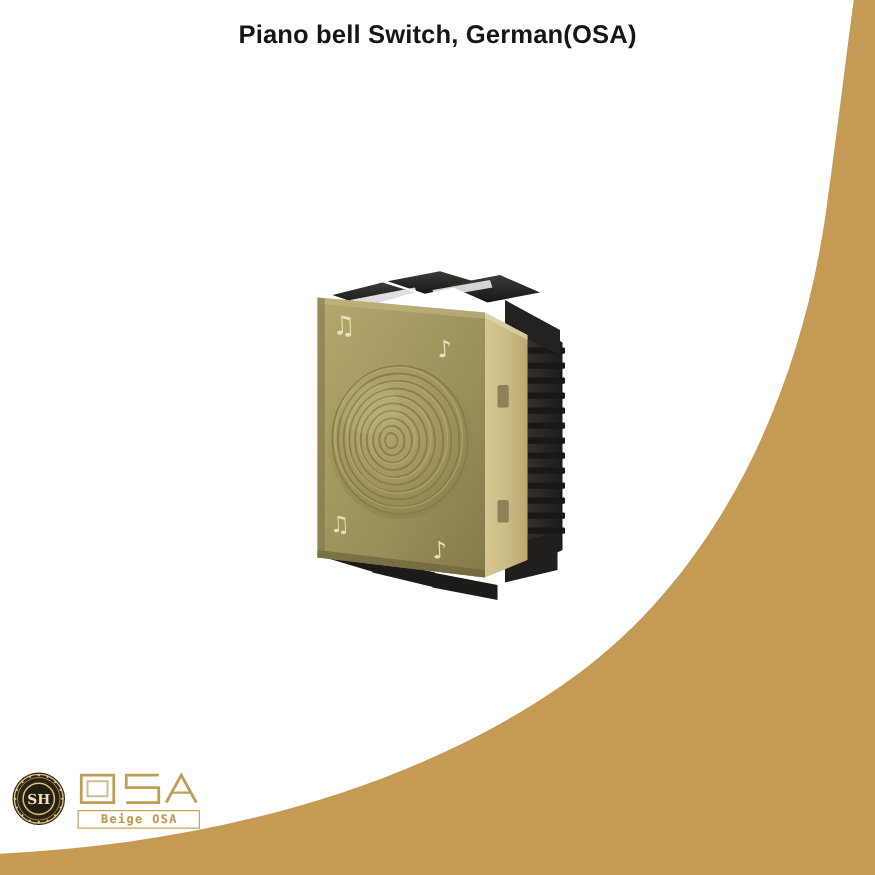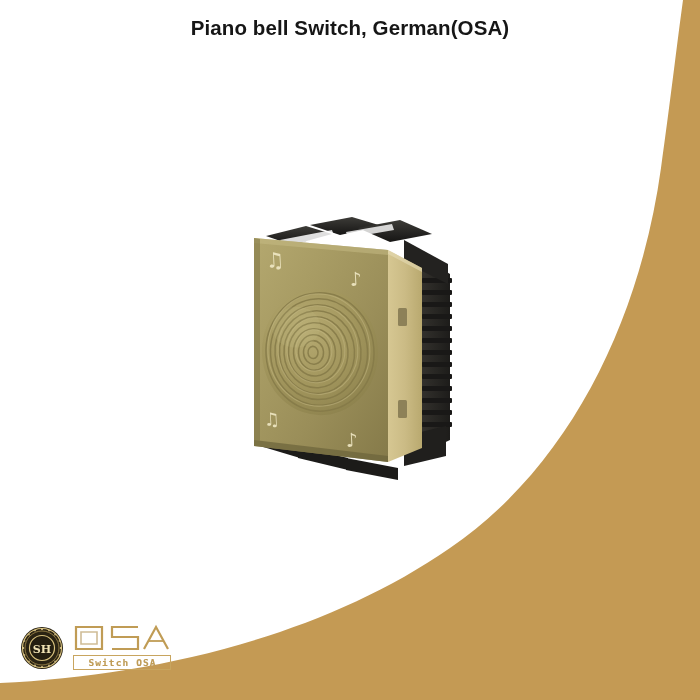--- a/index.html
+++ b/index.html
@@ -45,26 +45,26 @@
     left: 236px;
     top: 212px;
     width: 236px;
     height: 270px;
   }
   #product-svg { display:block; width:236px; height:270px; }
 
   
   #brand-logo {
     position: absolute;
-    left: 20px;
+    left: 9px;
     top: 608px;
     width: 170px;
     height: 62px;
     display: flex;
-    align-items: flex-end;
+    align-items: center;
     gap: 9px;
   }
   #brand-seal { width: 44px; height: 44px; flex: 0 0 auto; }
   #brand-wordmark { display: flex; flex-direction: column; gap: 2px; }
   #osa-letters { width: 108px; height: 30px; display:block; }
   #german-osa-box {
     border: 1.4px solid #c8a55f;
     padding: 1px 3px 1px 4px;
     width: 98px;
     box-sizing: border-box;
@@ -250,18 +250,18 @@
           <path d="M3,4 H29 V26 H3 Z"></path>
           <path d="M8,9 H24 V21 H8 Z" stroke-width="1.6" stroke="#a8853f" opacity=".55"></path>
 
           <path d="M65,4 H39 V14 H65 V26 H39"></path>
 
           <path d="M71,26 L83,4 L95,26"></path>
           <path d="M76,18 H90" stroke-width="1.8"></path>
         </g>
       </svg>
       <div id="german-osa-box">
-        <span id="german-osa-text">Switch OSA</span>
+        <span id="german-osa-text">Beige OSA</span>
       </div>
     </div>
   </div>
 
 </div>
 
 </body></html>

